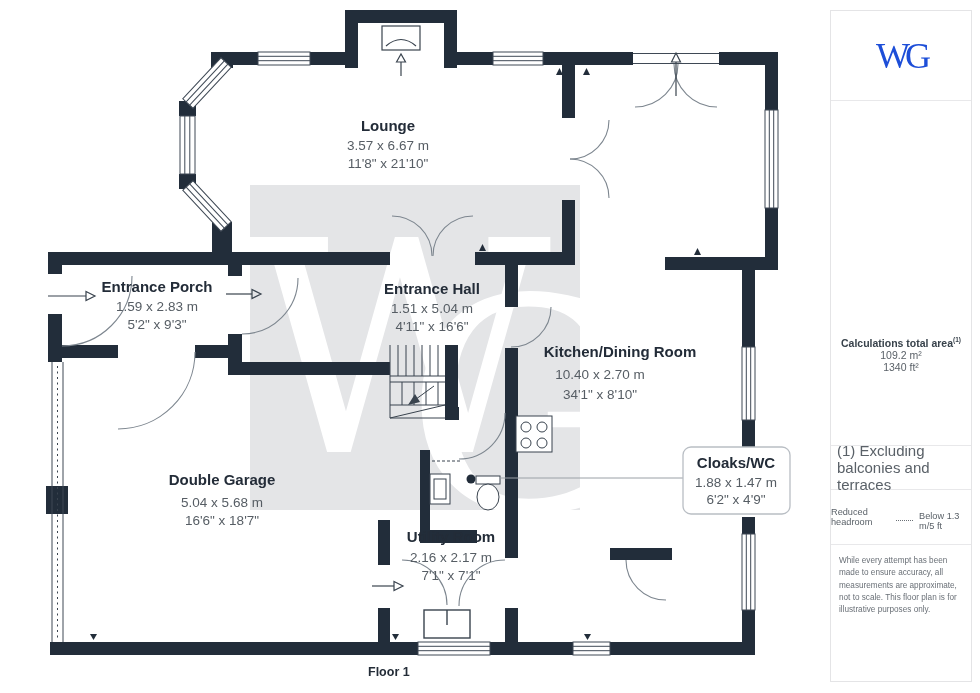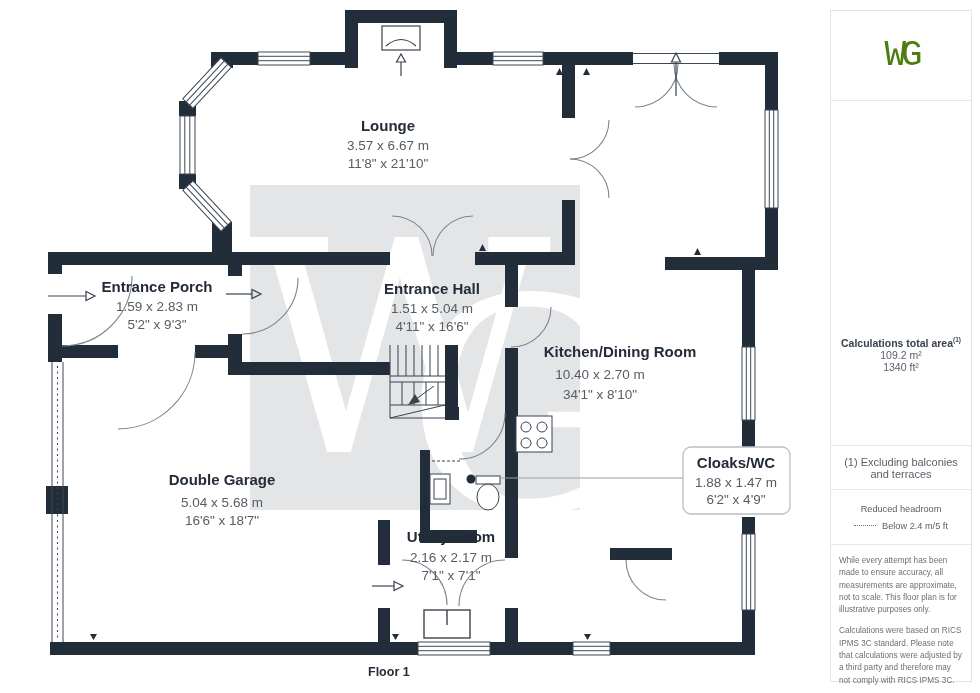--- a/index.html
+++ b/index.html
@@ -8,29 +8,29 @@
   #stage{position:absolute;left:0;top:0;width:980px;height:693px;}
   svg text{user-select:none;}
   .rt{font-family:"Liberation Sans",sans-serif;font-size:15px;font-weight:bold;fill:#232c38;text-anchor:middle;}
   .rs{font-family:"Liberation Sans",sans-serif;font-size:13.5px;fill:#565d64;text-anchor:middle;}
   .wm{font-family:"DejaVu Serif",serif;fill:#ffffff;}
   
   .sidebar{position:absolute;left:830px;top:10px;width:142px;height:672px;background:#fff;
            border:1px solid #e4e4e6;box-sizing:border-box;color:#3e464e;}
   .s-sec{box-sizing:border-box;border-bottom:1px solid #e8e8ea;width:100%;}
   .s-logo{height:90px;display:flex;align-items:center;justify-content:center;}
-  .logo-txt{font-family:Liberation Mono, monospace;font-size:36px;color:#4d7c0f;letter-spacing:-5px;}
+  .logo-txt{font-family:Liberation Serif, serif;font-size:36px;color:#1d4ed8;letter-spacing:-5px;}
   .s-area{height:345px;position:relative;}
   .area-block{position:absolute;top:235px;left:0;right:0;text-align:center;}
   .area-title{font-size:10.5px;font-weight:bold;color:#38424b;}
   .area-title sup{font-size:6.5px;}
   .area-val{font-size:10.5px;color:#5a6168;}
   .s-note{height:44px;display:flex;align-items:center;justify-content:center;
-          font-size:11px;color:#5a6168;text-align:center;padding:0 6px;}
-  .s-reduced{height:55px;display:flex;flex-direction:column;align-items:center;justify-content:center;
+          font-size:15px;color:#5a6168;text-align:left;padding:0 6px;}
+  .s-reduced{height:55px;display:flex;flex-direction:row;align-items:center;justify-content:center;
              font-size:9.2px;color:#5a6168;}
   .rh-line{margin-top:7px;display:flex;align-items:center;gap:6px;}
   .rh-dots{display:inline-block;width:22px;border-top:1.6px dotted #6a7076;height:0;}
   .s-disc{padding:10px 8px 0 8px;text-align:left;font-size:8.2px;line-height:1.5;color:#6a7077;border-bottom:none;}
   .s-disc p{margin:0 0 9px 0;}
   .floor-label{position:absolute;left:368px;top:665px;width:90px;text-align:left;
                font-size:12.5px;font-weight:bold;color:#232c37;}
 </style>
 </head>
 <body>
@@ -315,23 +315,22 @@
       <div class="area-title"><span>Calculations total area</span><sup>(1)</sup></div>
       <div class="area-val">109.2 m²</div>
       <div class="area-val">1340 ft²</div>
     </div>
   </div>
   <div class="s-sec s-note">(1) Excluding balconies and terraces</div>
   <div class="s-sec s-reduced">
     <div>Reduced headroom</div>
     <div class="rh-line">
       <span class="rh-dots"></span>
-      <span>Below 2.4 m/5 ft</span>
+      <span>Below 1.3 m/5 ft</span>
     </div>
   </div>
   <div class="s-sec s-disc">
     <p>While every attempt has been made to ensure accuracy, all measurements are approximate, not to scale. This floor plan is for illustrative purposes only.</p>
-    <p>Calculations were based on RICS IPMS 3C standard. Please note that calculations were adjusted by a third party and therefore may not comply with RICS IPMS 3C.</p>
 
   </div>
 </div>
 
 </div>
 
 </body></html>

